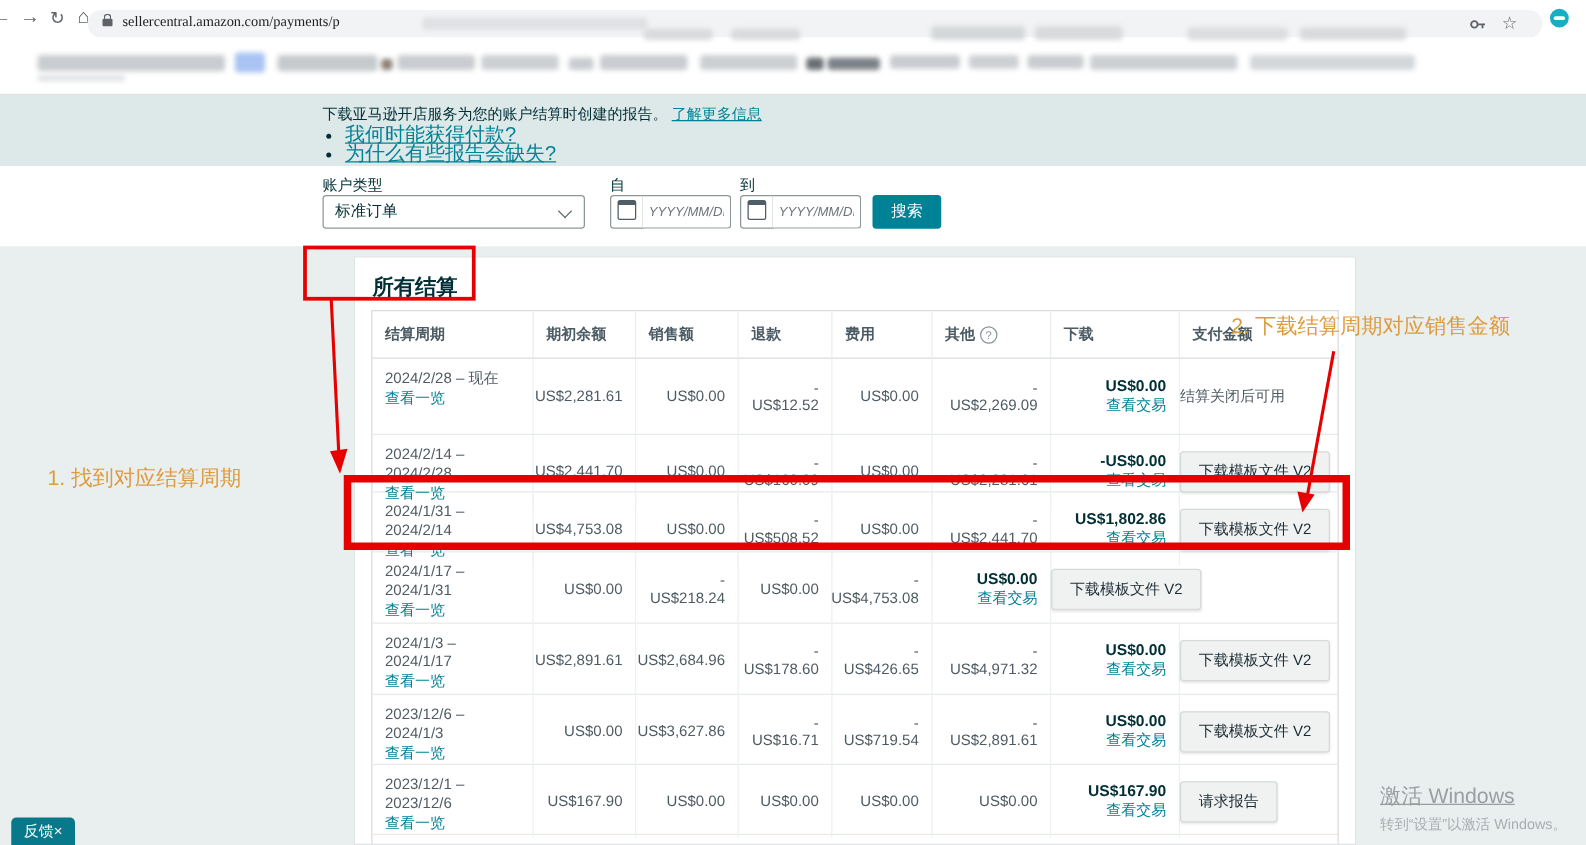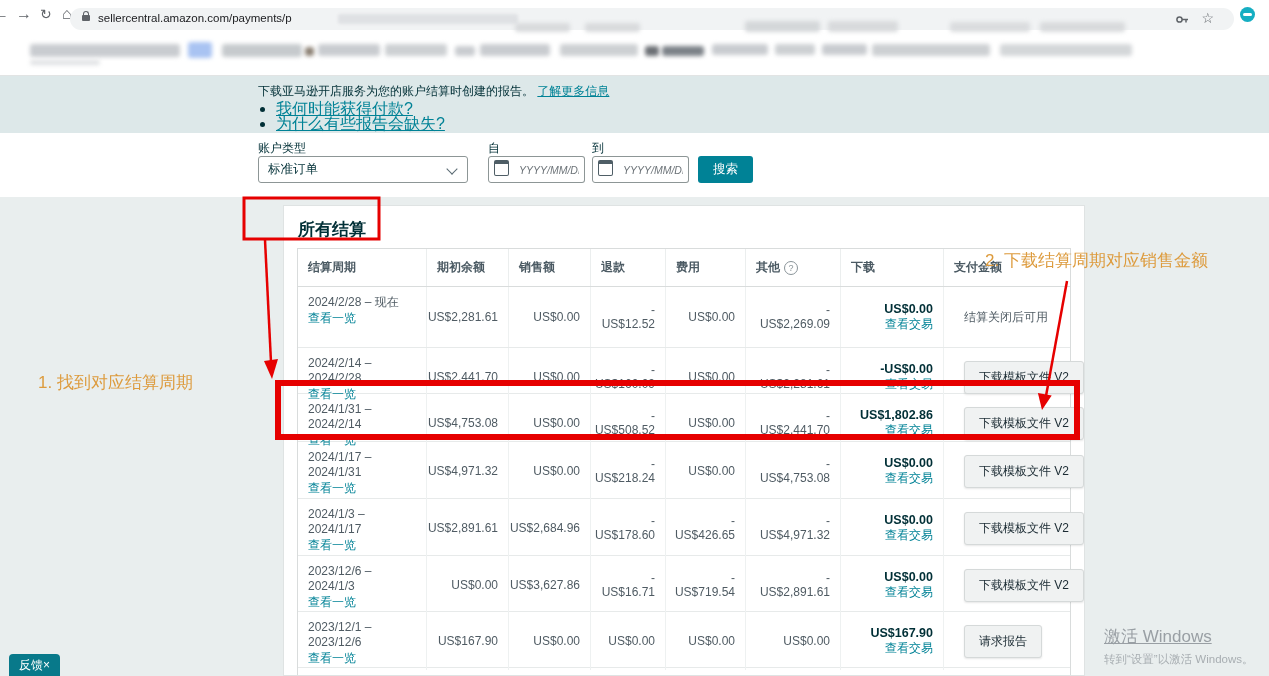--- a/index.html
+++ b/index.html
@@ -5,21 +5,21 @@
   html,body{margin:0;padding:0;}
   body{
     width:1269px;height:676px;overflow:hidden;position:relative;
     font-family:"Liberation Sans","DejaVu Sans",sans-serif;
     background:#ffffff;
   }
   a{cursor:pointer;text-decoration:none;}
   
   .browser-bar{position:absolute;left:0;top:0;width:1269px;height:30px;background:#fff;}
   .nav-glyph{position:absolute;top:4px;color:#5f6368;font-size:16px;line-height:20px;}
-  .url-pill{position:absolute;left:70px;top:8px;width:1164px;height:22px;background:#f1f3f4;border-radius:11px;}
+  .url-pill{position:absolute;left:70px;top:8px;width:1164px;height:22px;background:#f1f3f4;border-radius:11px;font-family:Liberation Serif, serif;}
   .lock-icon{position:absolute;left:12px;top:7px;width:8px;height:6px;background:#5f6368;border-radius:1px;}
   .lock-icon::before{content:"";position:absolute;left:1px;top:-4px;width:4px;height:4px;border:1.5px solid #5f6368;border-bottom:none;border-radius:3px 3px 0 0;}
   .url-text{position:absolute;left:28px;top:4px;font-size:11.5px;color:#202124;white-space:nowrap;}
   .url-redact{position:absolute;left:268px;top:6px;width:180px;height:10px;background:#dfe1e4;border-radius:3px;filter:blur(1.5px);}
   .key-icon{position:absolute;right:44px;top:4px;}
   .star-icon{position:absolute;right:20px;top:2px;color:#5f6368;font-size:14px;}
   .avatar-dot{position:absolute;left:1240px;top:7px;width:15px;height:15px;border-radius:50%;background:#16aec2;}
   .avatar-dot::before{content:"";position:absolute;left:3px;top:6px;width:9px;height:3px;background:#fff;border-radius:2px;}
   
   .nav-area{position:absolute;left:0;top:30px;width:1269px;height:46px;background:#fff;border-bottom:1px solid #e2e4e4;box-sizing:border-box;}
@@ -63,21 +63,21 @@
   .trow:nth-child(7){height:55px;}
   .trow.filler{height:40px;border-bottom:none;}
   .td{display:flex;flex-direction:column;justify-content:center;padding:4px 10px;font-size:12px;color:#4f5b63;border-left:1px solid #eef1f1;box-sizing:border-box;}
   .td:first-child{border-left:none;}
   .td.period{justify-content:flex-start;padding-top:8px;line-height:15px;}
   .td.period .view-link{margin-top:1px;}
   .td.num{align-items:flex-end;text-align:right;}
   .td.pay{align-items:flex-end;text-align:right;line-height:15px;}
   .pay-amount{font-weight:bold;color:#002f36;font-size:12.5px;}
   .view-link{color:var(--teal);font-size:12px;}
-  .td.dl{align-items:flex-start;padding-left:20px;}
+  .td.dl{align-items:flex-start;padding-left:0;}
   .dl-btn{background:#f0f2f2;border:1px solid #d5d9d9;border-radius:3px;box-shadow:0 1px 2px rgba(15,17,17,.1);padding:7px 14px;font-size:12px;color:#1b2b33;cursor:pointer;font-family:"Liberation Sans",sans-serif;white-space:nowrap;}
   .dl-text{font-size:12px;color:#4f5b63;}
   
   .overlay-svg{position:absolute;left:0;top:0;z-index:50;pointer-events:none;}
   .ann{position:absolute;z-index:51;color:var(--orange);font-size:17px;white-space:nowrap;}
   .ann1{left:38px;top:371px;}
   .ann2{left:985px;top:249px;}
   
   .feedback{position:absolute;left:9px;bottom:0;height:22px;z-index:60;background:#08798a;color:#fff;border-radius:4px 4px 0 0;display:flex;align-items:center;padding:0 10px;font-size:12px;cursor:pointer;}
   .feedback .close-x{font-size:12px;line-height:12px;}
@@ -210,21 +210,20 @@
           </div>
           <div class="td dl">
             <button class="dl-btn">下载模板文件 V2</button>
           </div>
         </div>
         <div class="trow">
           <div class="td period">
             <div class="">2024/1/17 – 2024/1/31</div>
             <a class="view-link">查看一览</a>
           </div>
-          <div class="td num">US$4,971.32</div>
           <div class="td num">US$0.00</div>
           <div class="td num">-US$218.24</div>
           <div class="td num">US$0.00</div>
           <div class="td num">-US$4,753.08</div>
           <div class="td pay">
             <div class="pay-amount">US$0.00</div>
             <a class="view-link">查看交易</a>
           </div>
           <div class="td dl">
             <button class="dl-btn">下载模板文件 V2</button>

